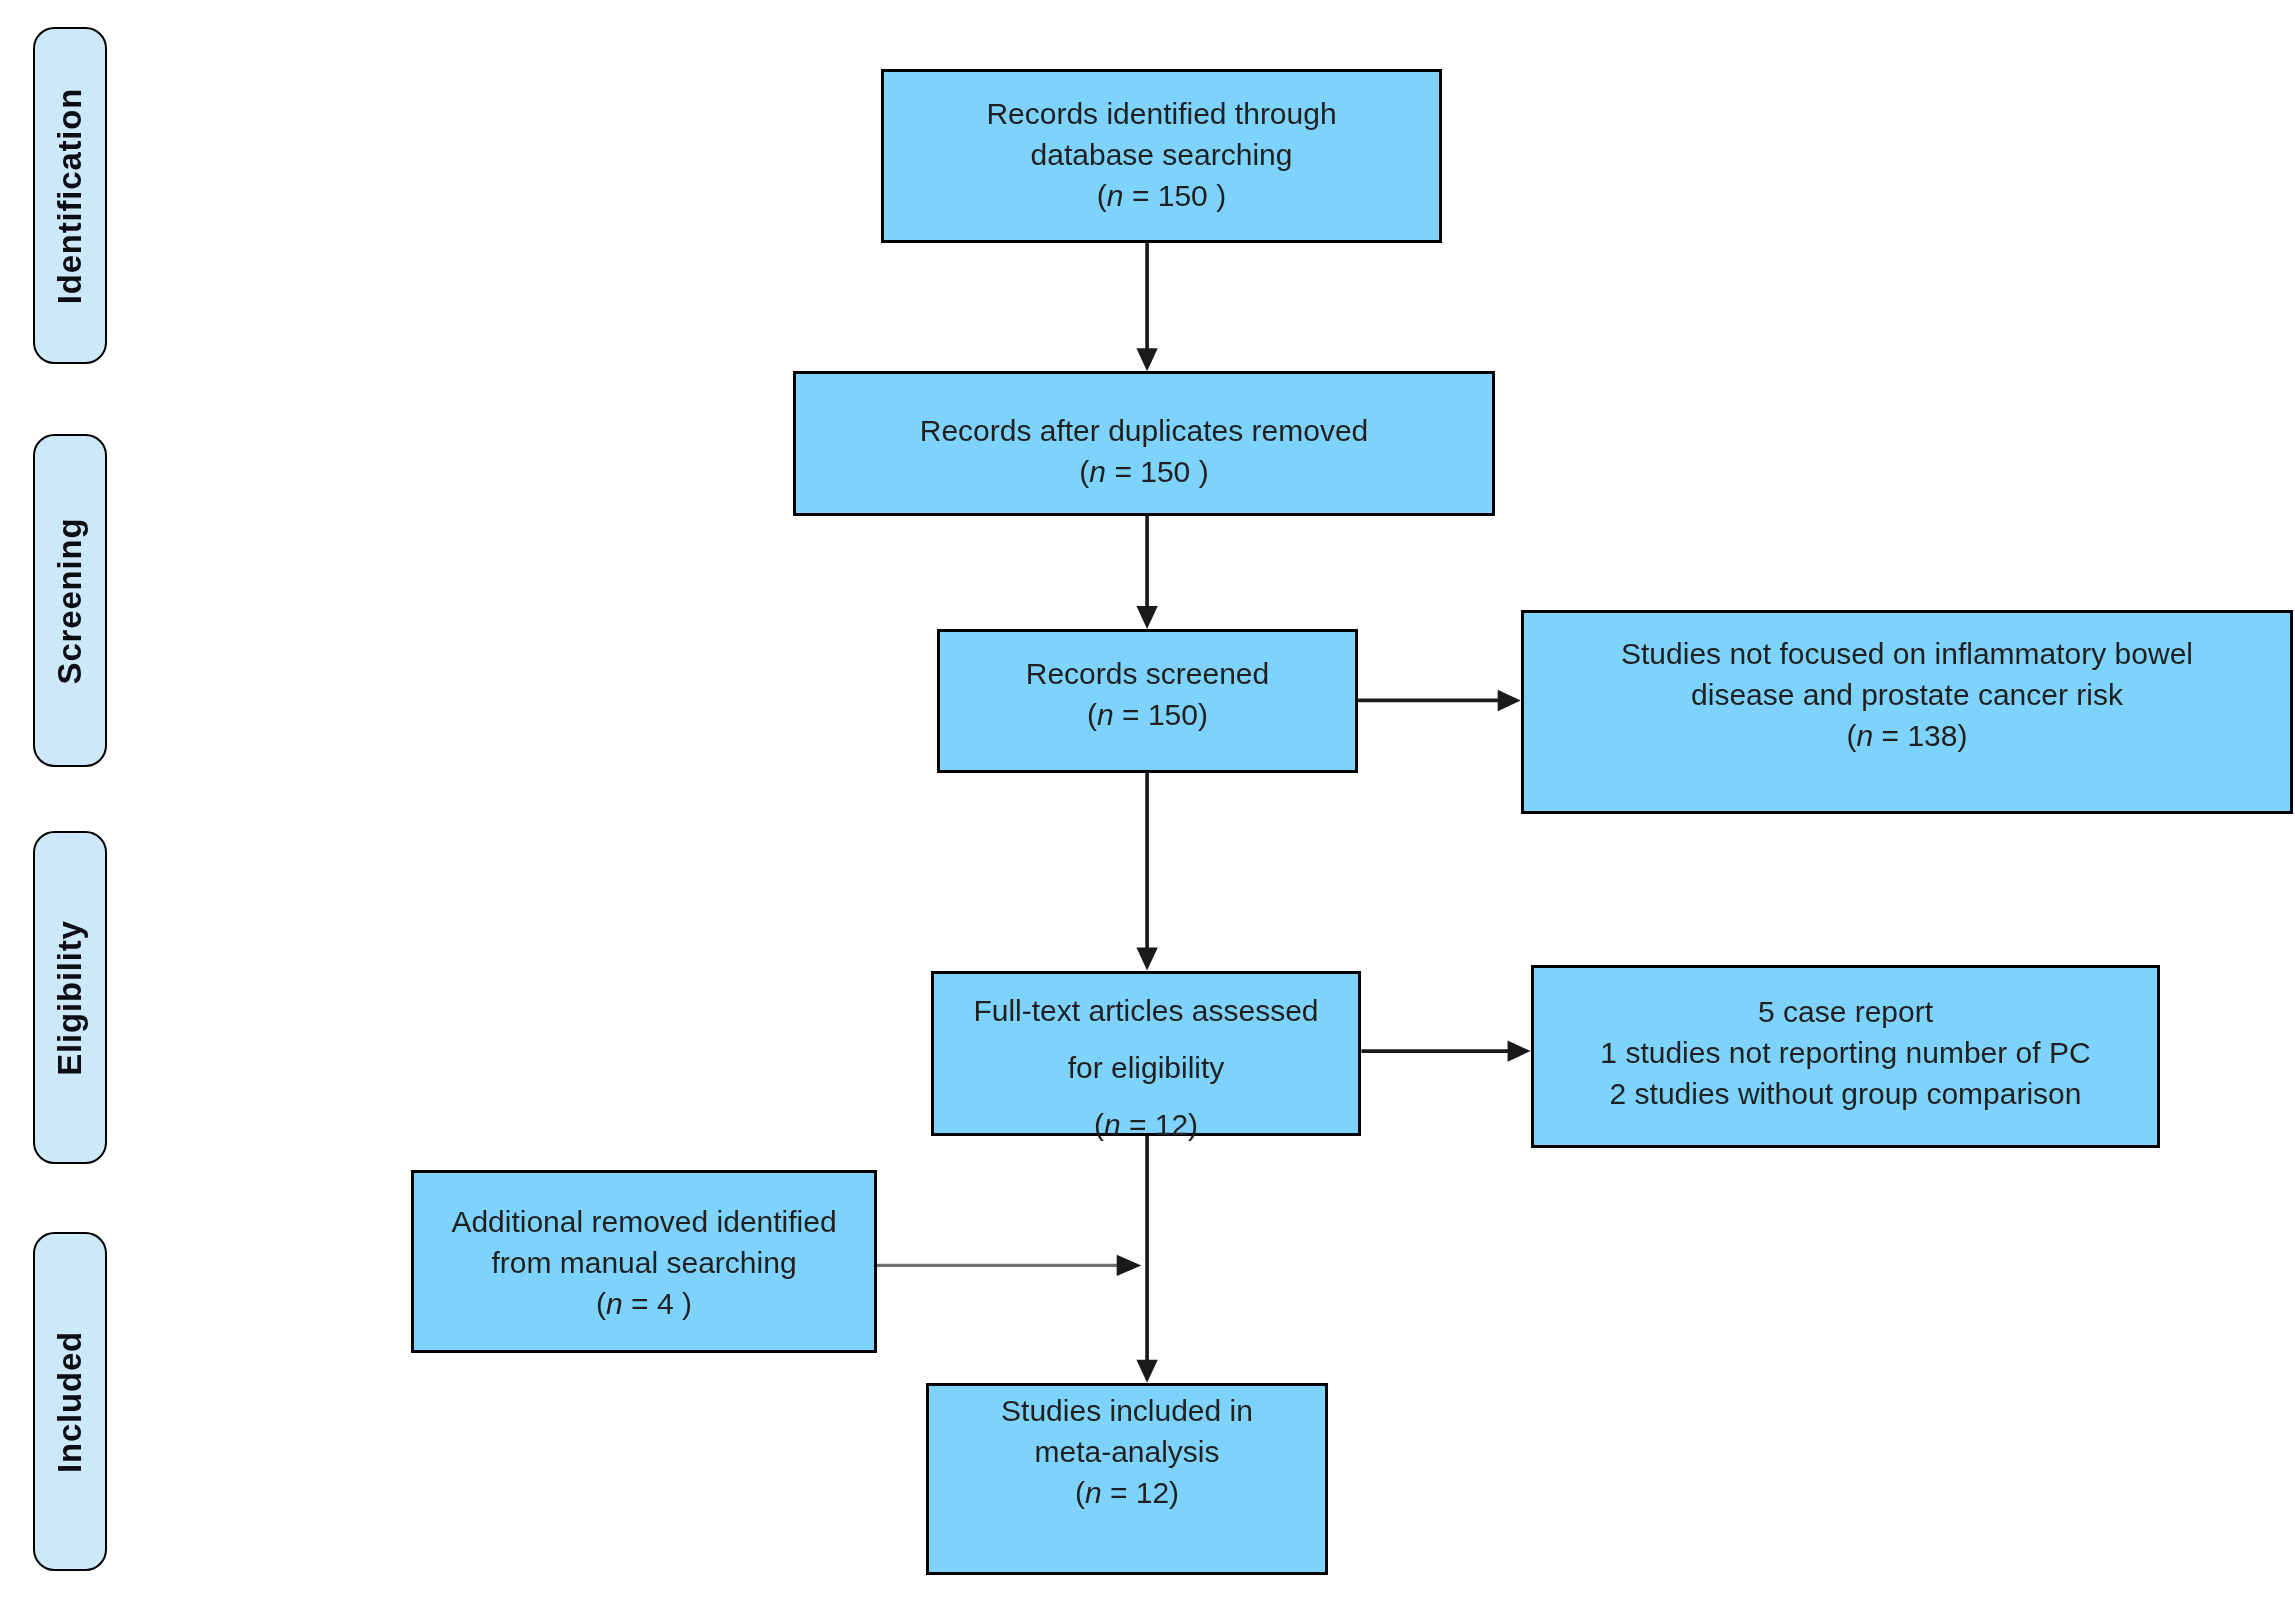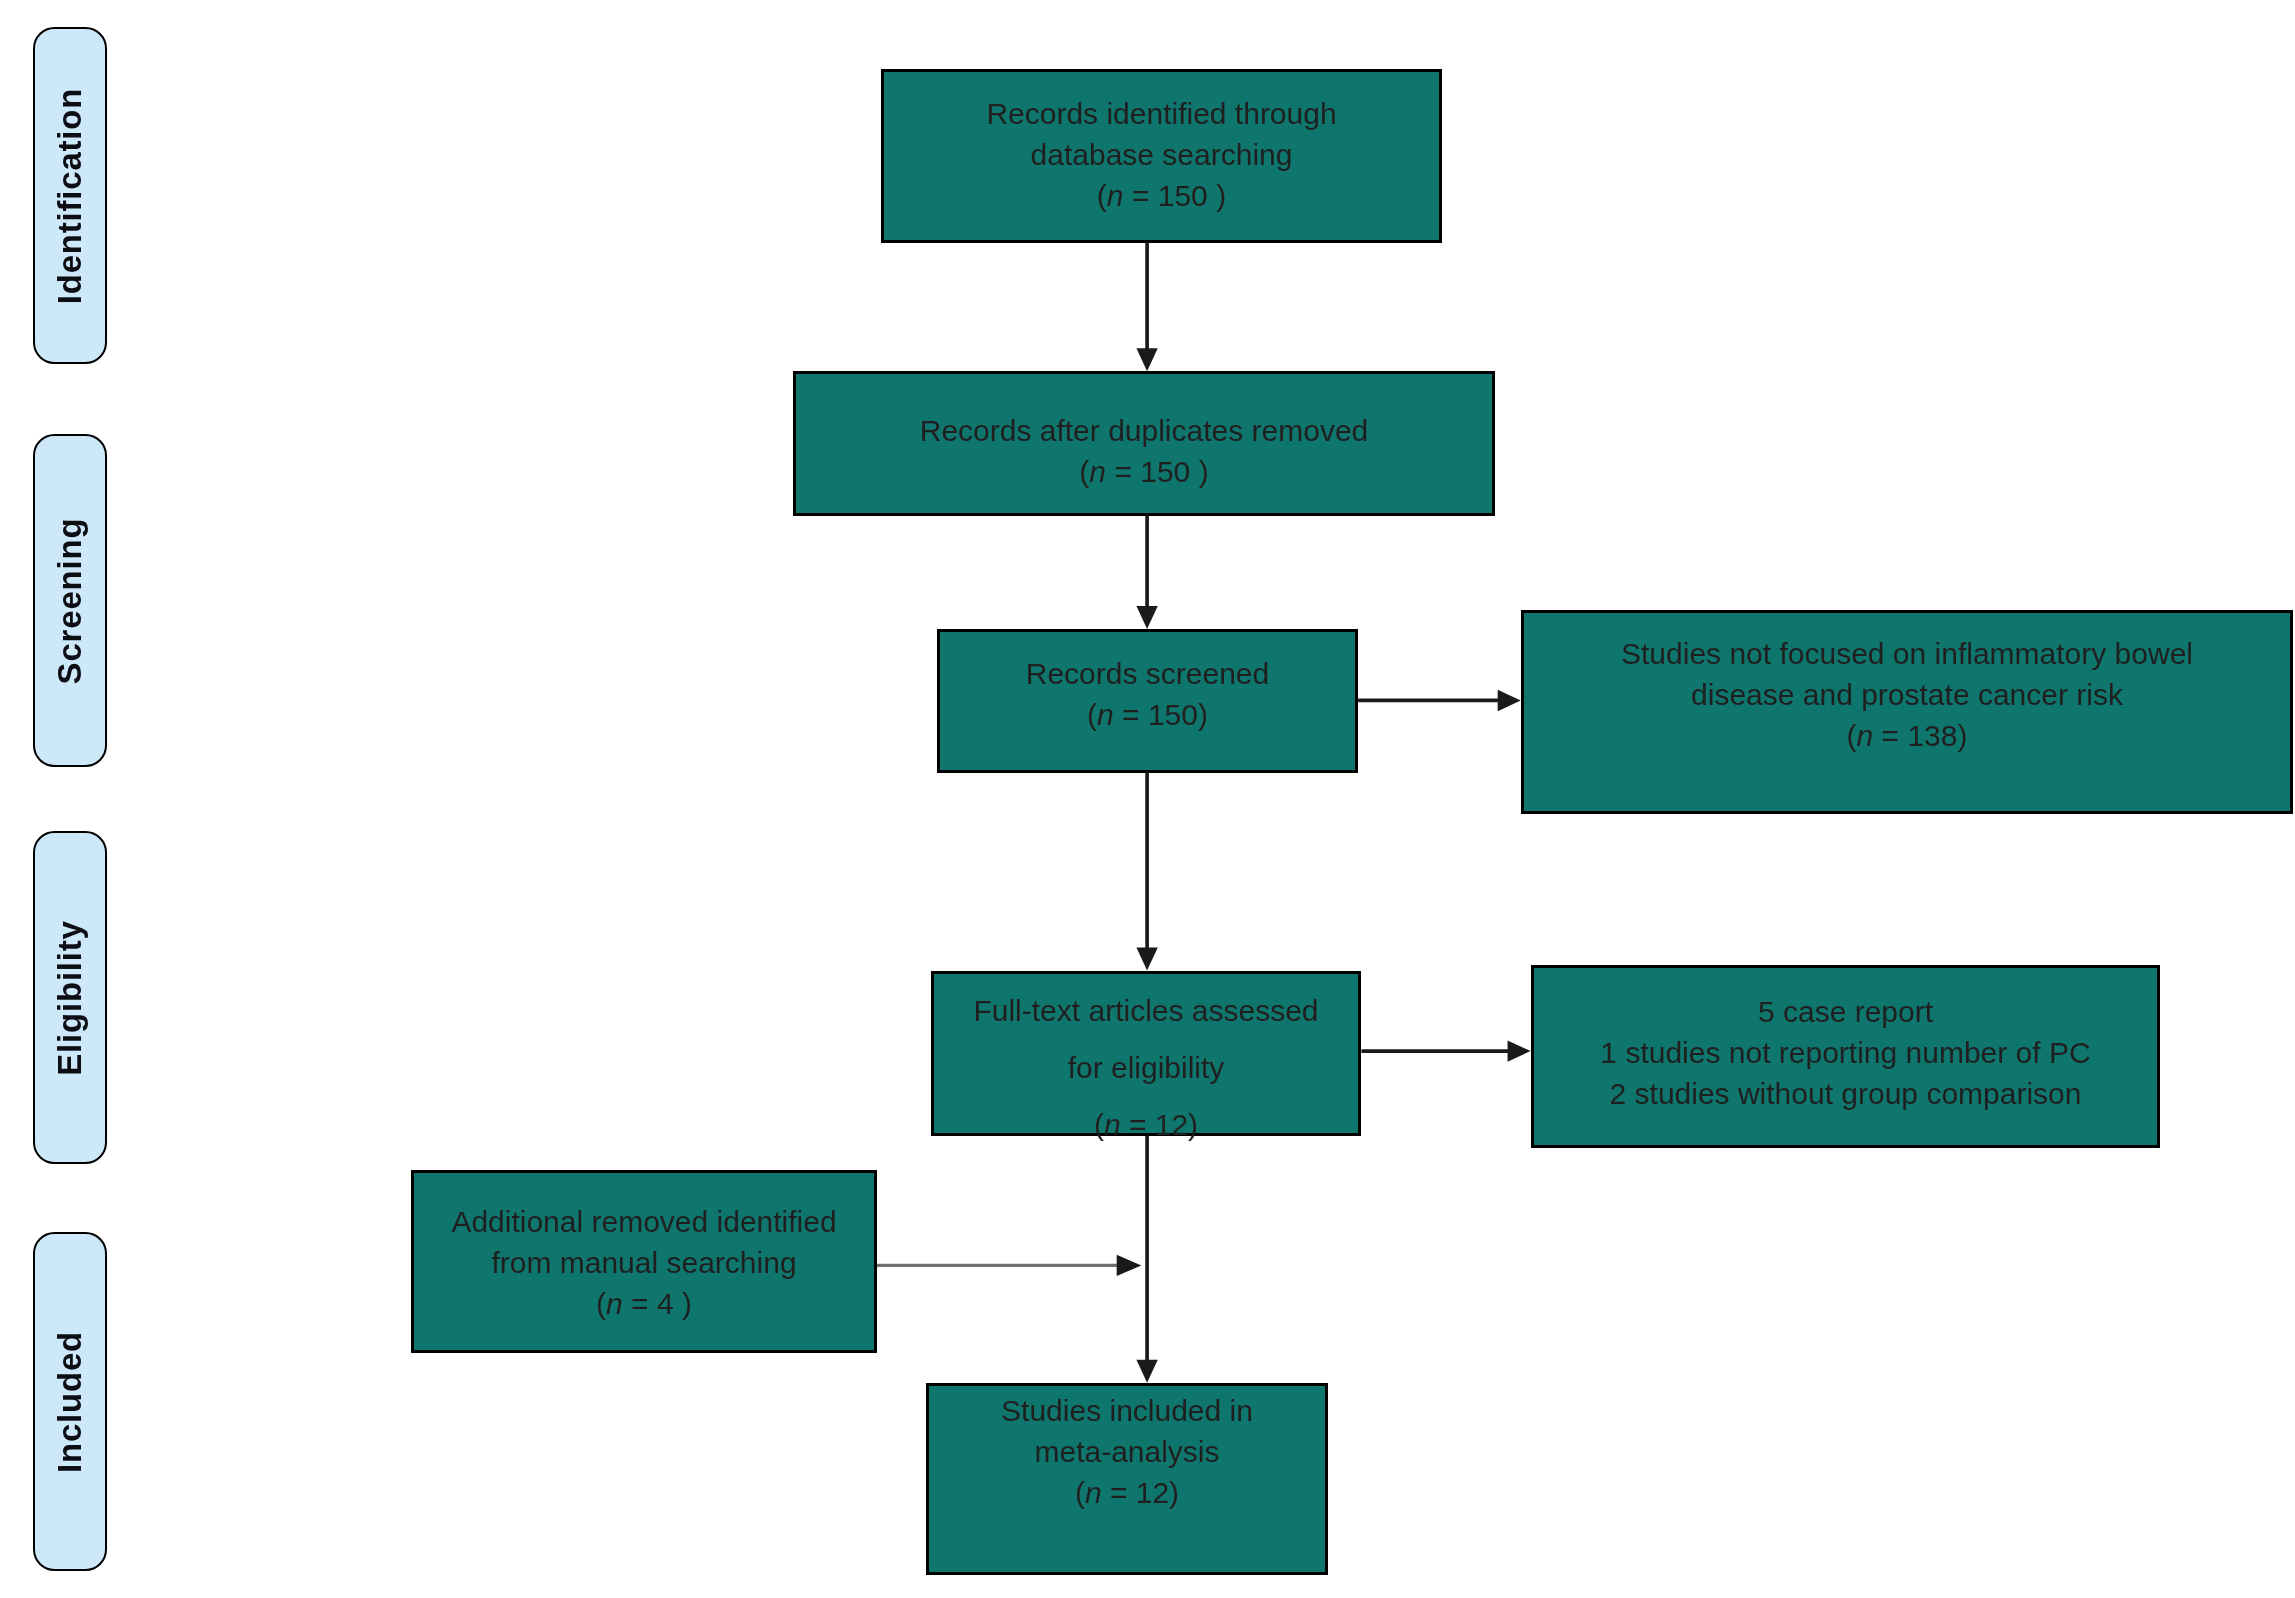--- a/index.html
+++ b/index.html
@@ -34,21 +34,21 @@
     display:block;
     transform:rotate(-90deg);
     white-space:nowrap;
     font-size:33px;font-weight:bold;
     letter-spacing:0.8px;
     color:#0d0d14;
   }
 
   .box{
     position:absolute;
-    background:#0f766e;
+    background:#7dd3fc;
     border:3.3px solid var(--border);
     box-sizing:border-box;
     display:flex;flex-direction:column;align-items:center;
     text-align:center;
     color:var(--text);
     font-size:30px;line-height:41px;
   }
   .box .line{width:100%;}
   .count span{white-space:pre;}
   .it{font-style:italic;}

